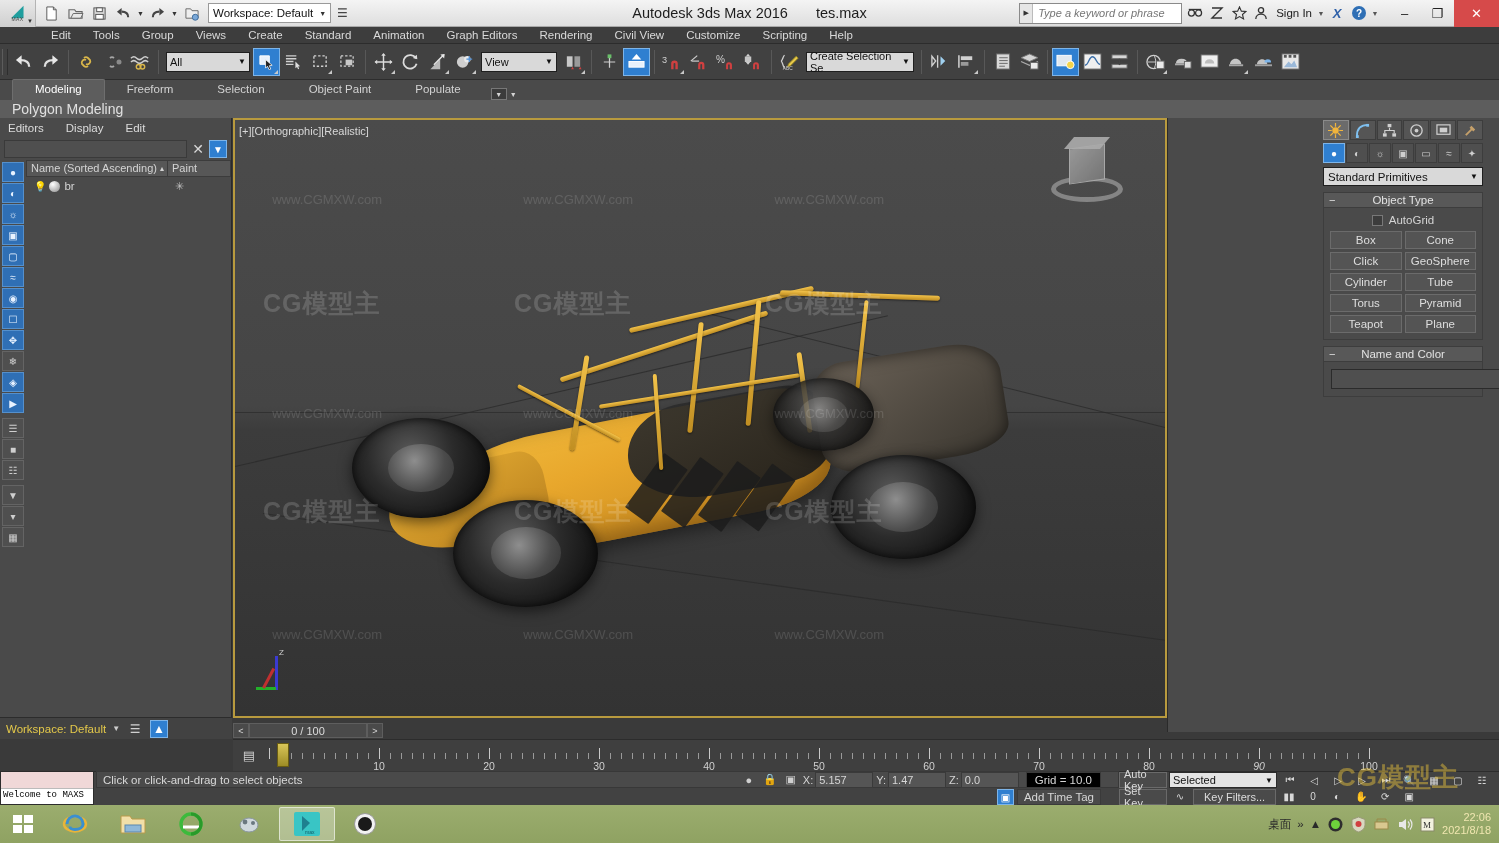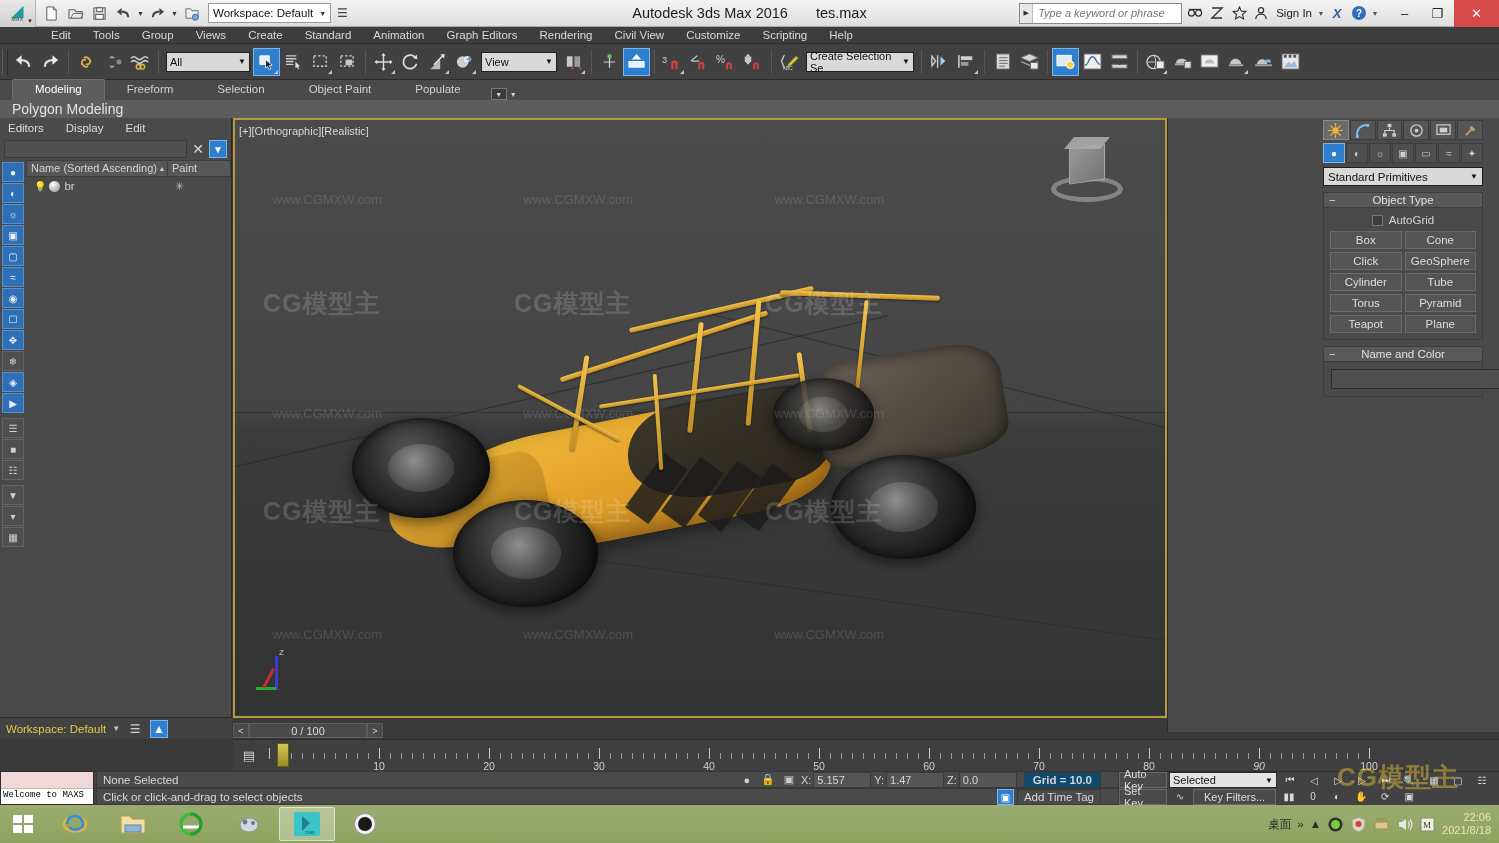--- a/index.html
+++ b/index.html
@@ -348,22 +348,22 @@
   .coordbar {
     position:absolute; right:398px; bottom:55px; display:flex; align-items:center; gap:3px;
   }
   .cb-ic { width:18px;height:17px;display:flex;align-items:center;justify-content:center;color:#cfcfcf;font-size:11px;}
   .cfield { display:flex; align-items:center; gap:2px; }
   .cfield .ax { position:static; font-size:11px; color:#d4d4d4; }
   .cfield input {
     width:58px; height:16px; background:#555; border:1px solid #3a3a3a; color:#d6d6d6;
     font-size:11px; padding:0 3px; outline:none; font-family:"Liberation Sans",sans-serif;
   }
-  .gridlbl { height:16px; background:#0c4a6e; border:1px solid #3a3a3a; padding:0 8px;
-             display:flex;align-items:center; font-size:11.5px; color:#d6d6d6; margin-left:4px;font-weight:bold;}
+  .gridlbl { height:16px; background:#000000; border:1px solid #3a3a3a; padding:0 8px;
+             display:flex;align-items:center; font-size:11.5px; color:#d6d6d6; margin-left:4px;}
   .addtag {
     position:absolute; right:398px; bottom:38px; display:flex; align-items:center; gap:3px;
   }
   .addtag .sq { width:17px;height:16px;background:#2f7fd0;border:1px solid #7db4e8;
                 display:flex;align-items:center;justify-content:center;font-size:10px;color:#fff;}
   .addtag .t { height:16px; background:#4a4a4a; border:1px solid #3a3a3a; padding:0 6px;
                display:flex;align-items:center;font-size:11.5px;color:#d6d6d6;}
 
   .keycontrols { position:absolute; right:0; bottom:38px; width:380px; height:34px; }
   .kc-row { display:flex; align-items:center; height:17px; gap:2px; }
@@ -1164,21 +1164,20 @@
   </div>
 
   <div class="statusarea"></div>
 
   <div class="listener">
     <div class="pink"></div>
     <div class="wht">Welcome to MAXS</div>
   </div>
 
   <div class="statusfields">
-    <div class="sf-row">None Selected</div>
     <div class="sf-row">Click or click-and-drag to select objects</div>
   </div>
 
   <div class="coordbar">
     <span class="cb-ic">●</span>
     <span class="cb-ic">🔒</span>
     <span class="cb-ic">▣</span>
     <div class="cfield">
       <span class="ax">X:</span>
       <input type="text" value="5.157" style="">

